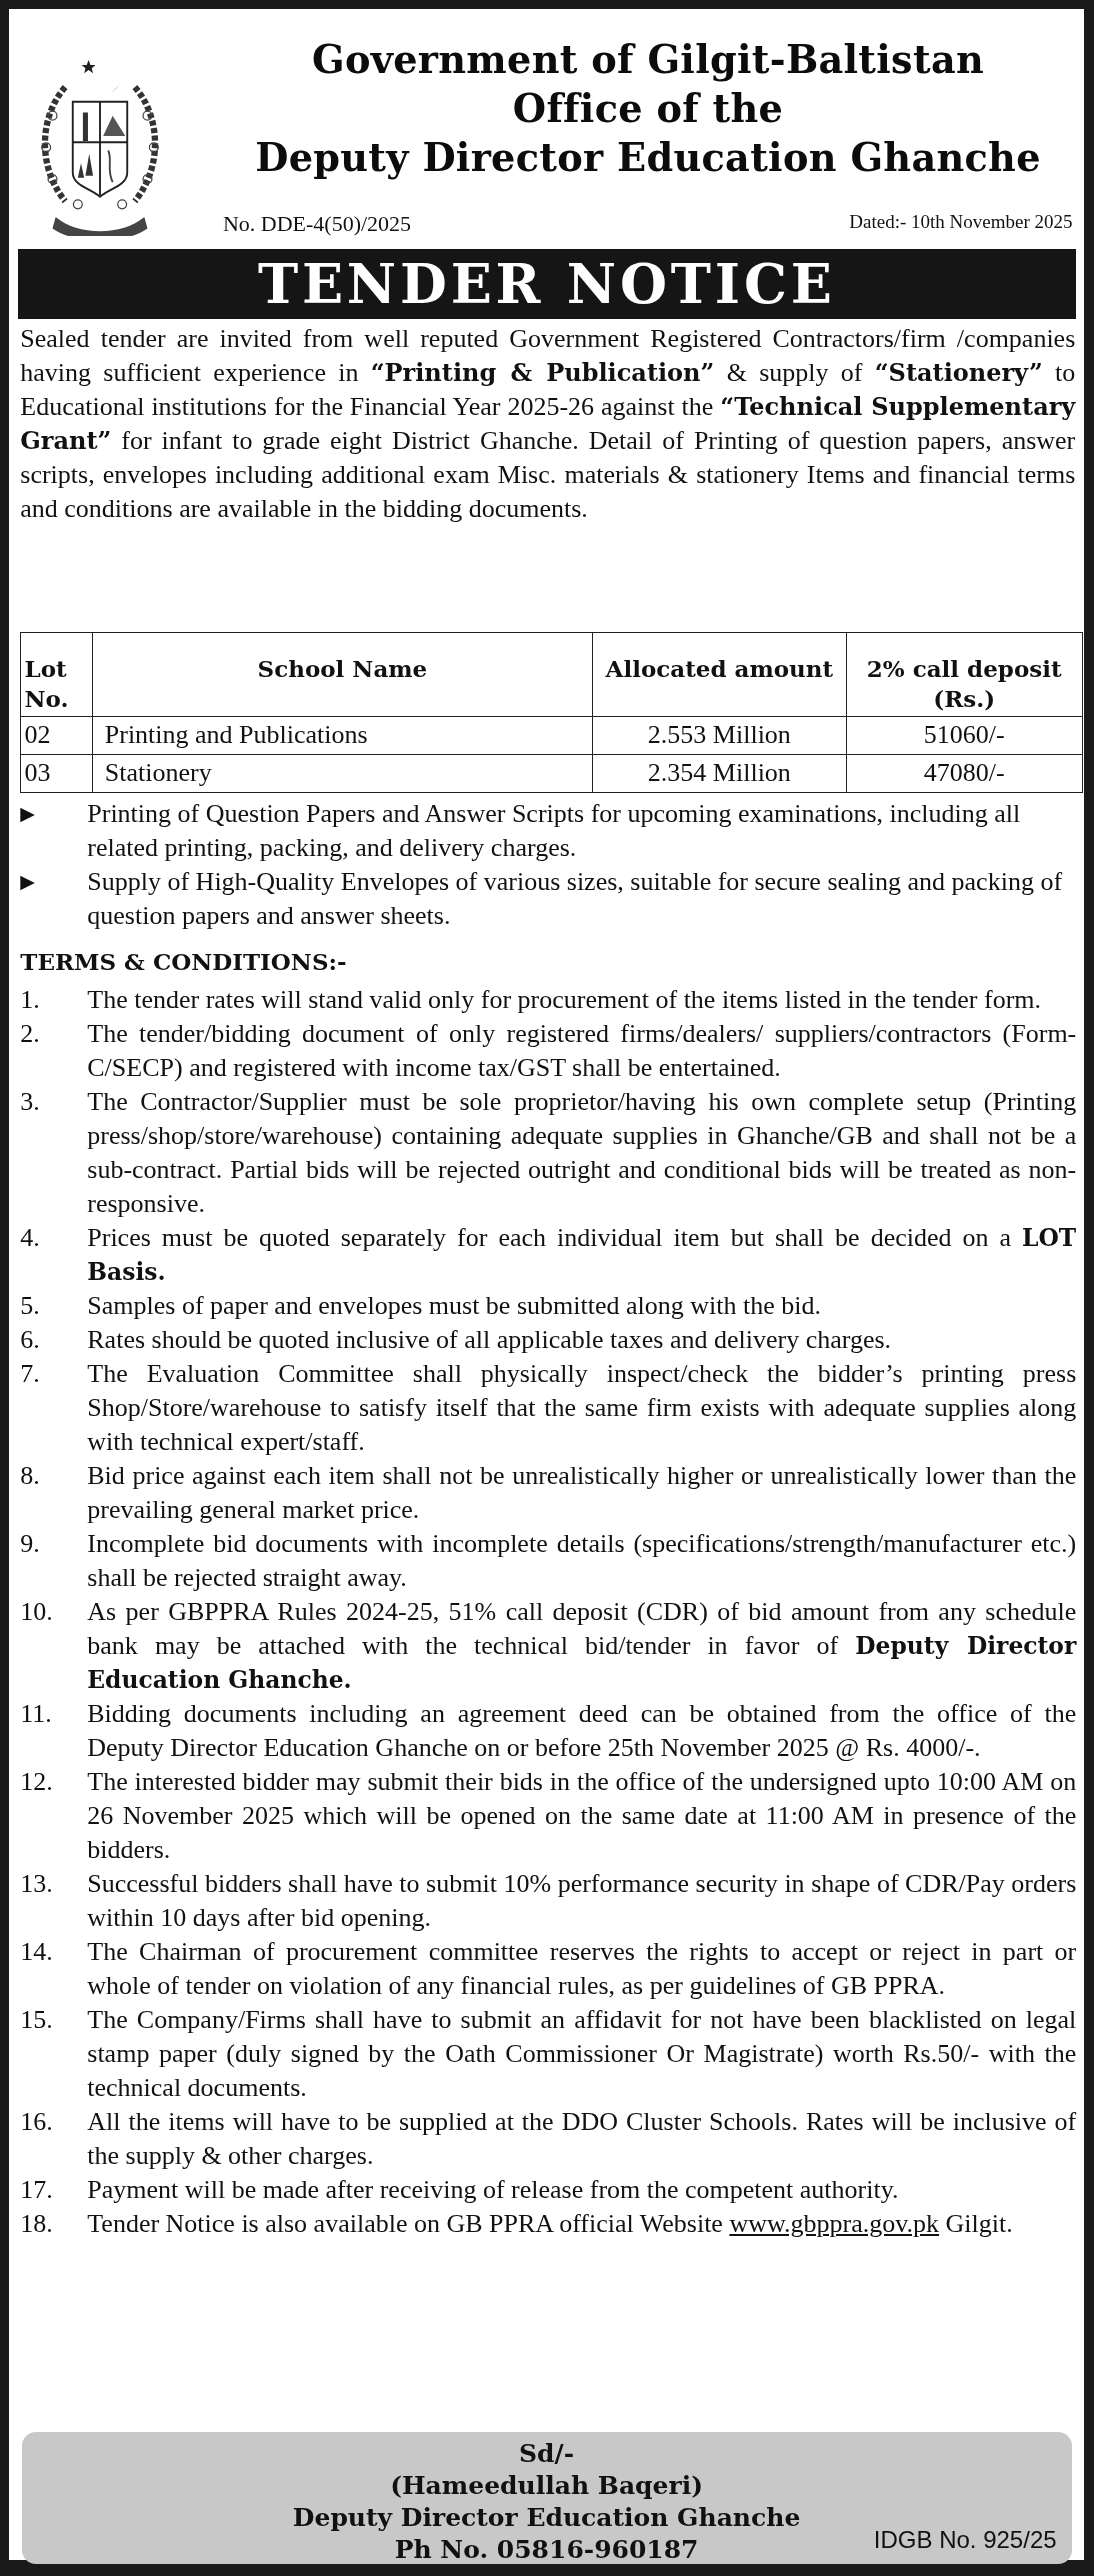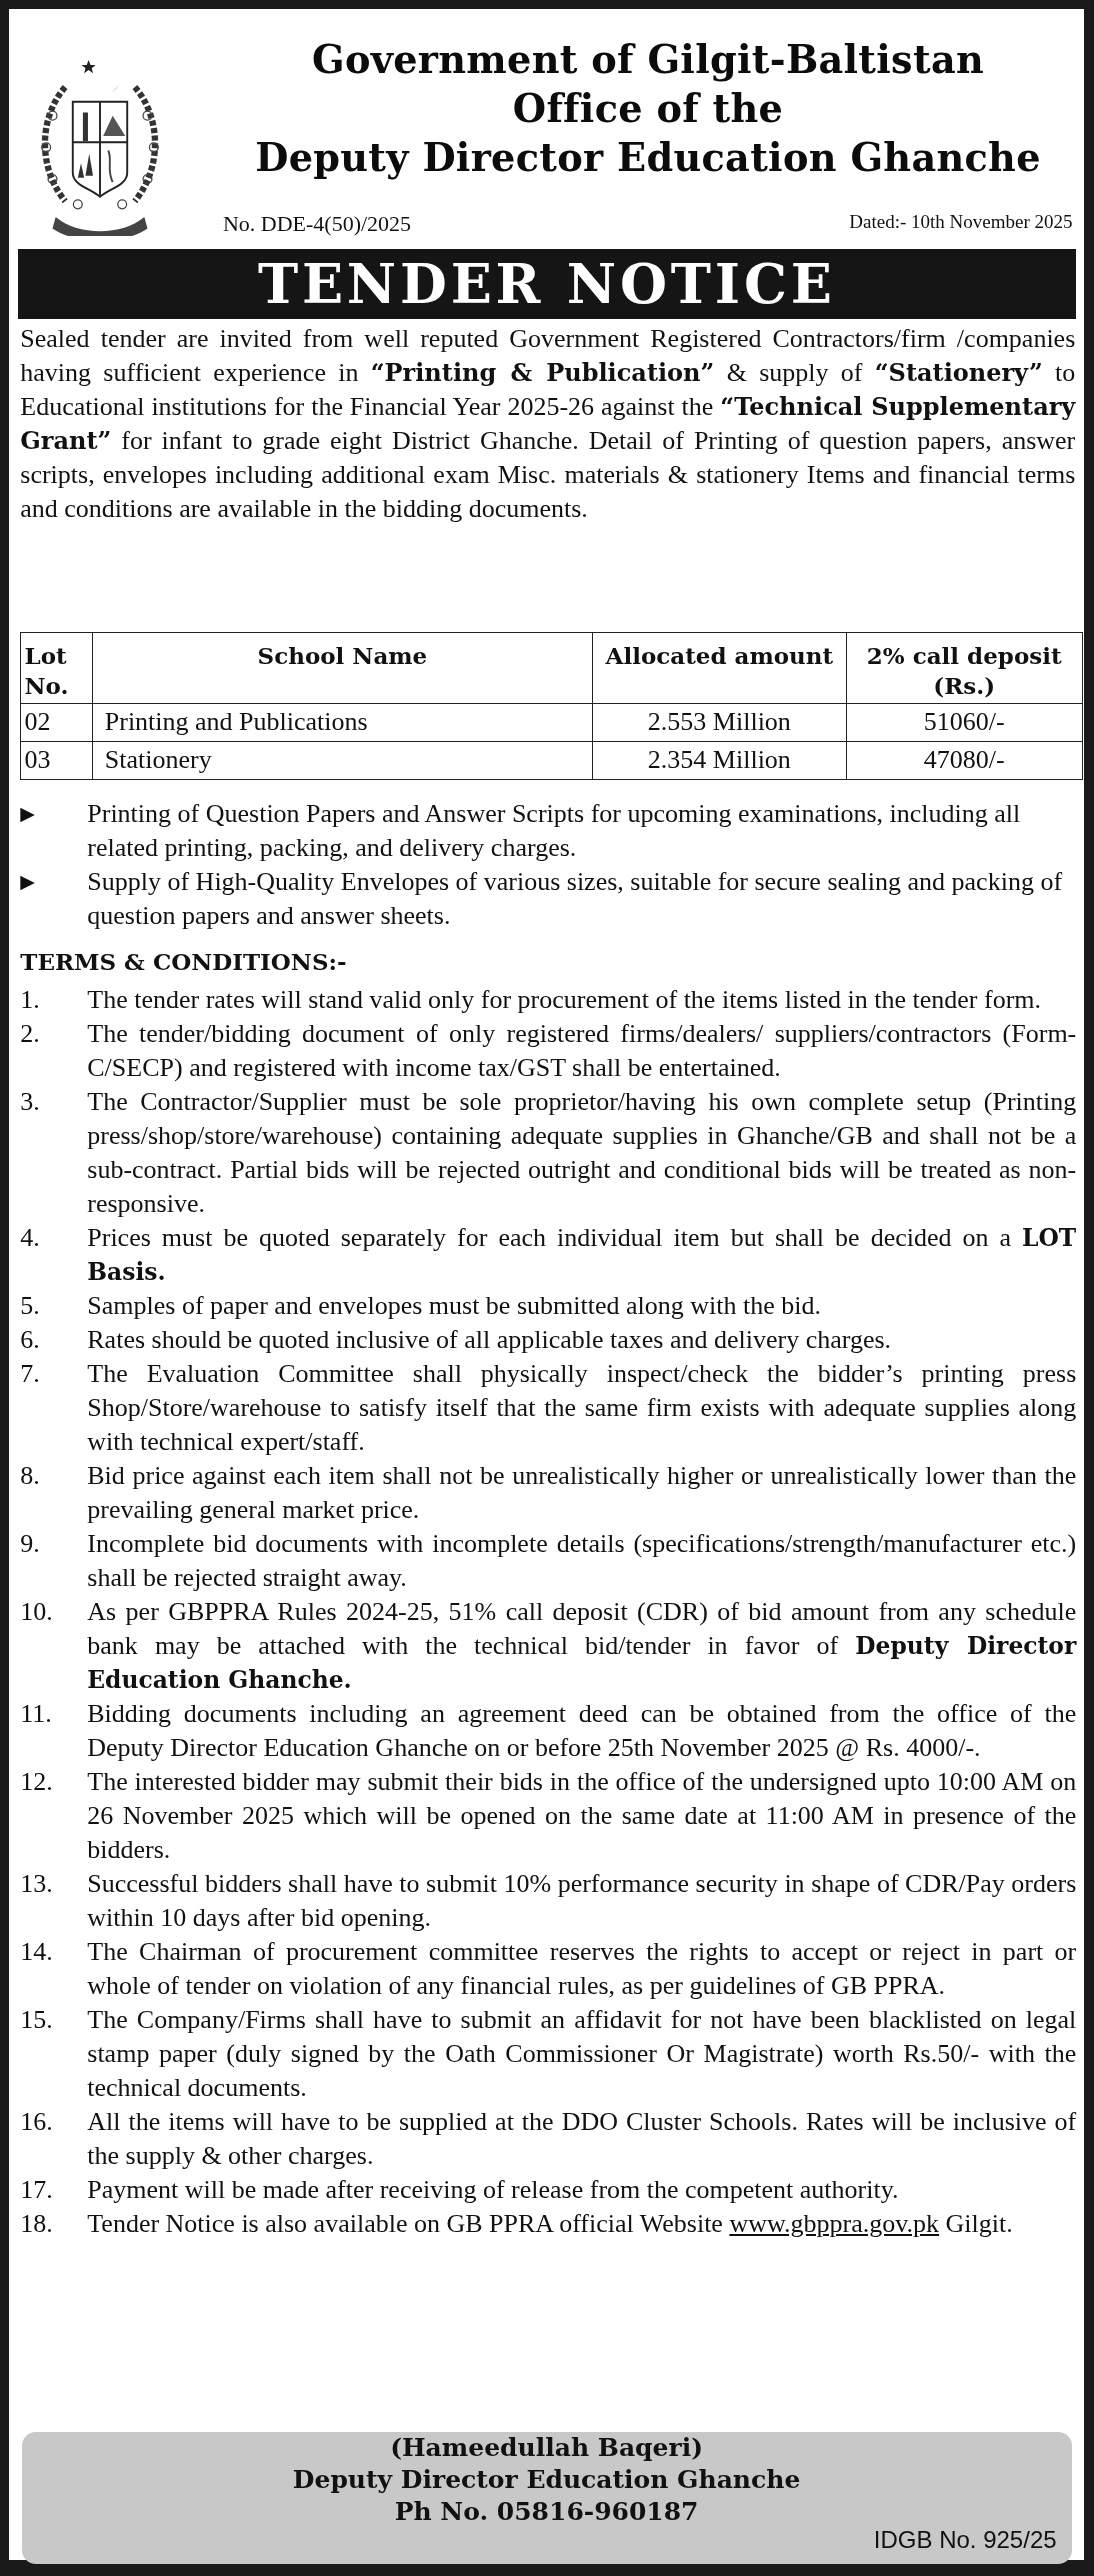--- a/index.html
+++ b/index.html
@@ -37,21 +37,21 @@
     font-family: "Liberation Serif", serif; font-size: 26px; line-height: 34px;
     text-align: justify; color: #111;
   }
   .intro b { font-family: "DejaVu Serif", serif; font-weight: 900; font-size: 24px; }
   
   .lot-table {
     position: absolute; left: 10.8px; top: 623px; width: 1063px;
     border-collapse: collapse; font-family: "Liberation Serif", serif; color: #111;
   }
   .lot-table th, .lot-table td { border: 1.3px solid #222; padding: 0 6.3px; vertical-align: top; }
-  .lot-table th { font-family: "DejaVu Serif", serif; font-weight: 900; font-size: 23px; line-height: 30px; padding-top: 8px; padding-bottom: 2.5px; }
+  .lot-table th { font-family: "DejaVu Serif", serif; font-weight: 900; font-size: 23px; line-height: 30px; padding-top: 21px; padding-bottom: 2.5px; }
   .lot-table td { font-size: 26px; line-height: 35px; height: 37px; margin-left: 6px; }
   .lot-table .c-lot { width: 61px; text-align: left; padding-left: 3.8px; }
   .lot-table .c-name { width: 481px; }
   .lot-table .c-amt { width: 240px; text-align: center; }
   .lot-table .c-dep { text-align: center; }
   .lot-table td.c-name { padding-left: 12px; }
   
   .bullets { position: absolute; left: 11.4px; top: 788px; width: 1056px; font-family: "Liberation Serif", serif; font-size: 26px; line-height: 34px; color: #111; }
   .bullet { display: flex; }
   .bullet-mark { width: 67px; flex: 0 0 67px; font-size: 19px; line-height: 34px; }
@@ -232,20 +232,21 @@
           <span class="term-no">17.</span>
           <span class="term-text"><span>Payment will be made after receiving of release from the competent authority.</span></span>
         </div>
         <div class="term">
           <span class="term-no">18.</span>
           <span class="term-text"><span>Tender Notice is also available on GB PPRA official Website </span><a>www.gbppra.gov.pk</a><span> Gilgit.</span></span>
         </div>
       </div>
 
   <div class="footer">
+    <div class="footer-line first">Sd/-</div>
     <div class="footer-line">(Hameedullah Baqeri)</div>
     <div class="footer-line">Deputy Director Education Ghanche</div>
     <div class="footer-line">Ph No. 05816-960187</div>
     <div class="idgb">IDGB No. 925/25</div>
   </div>
 
 </div>
 </div>
 
 

